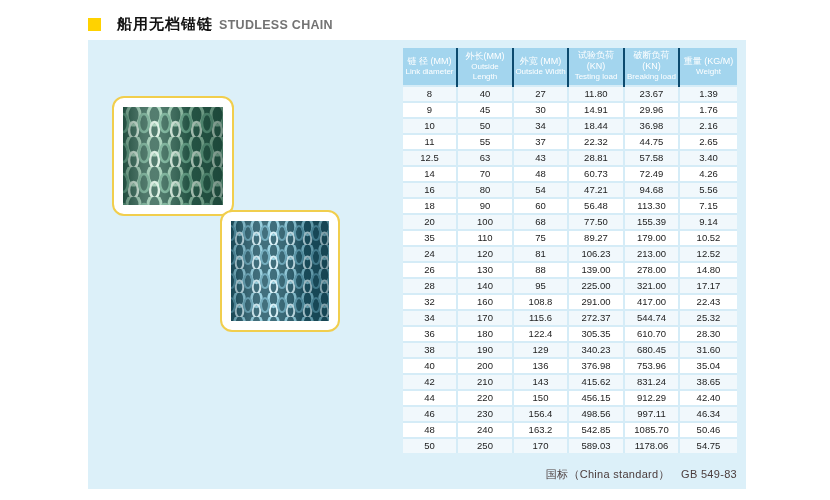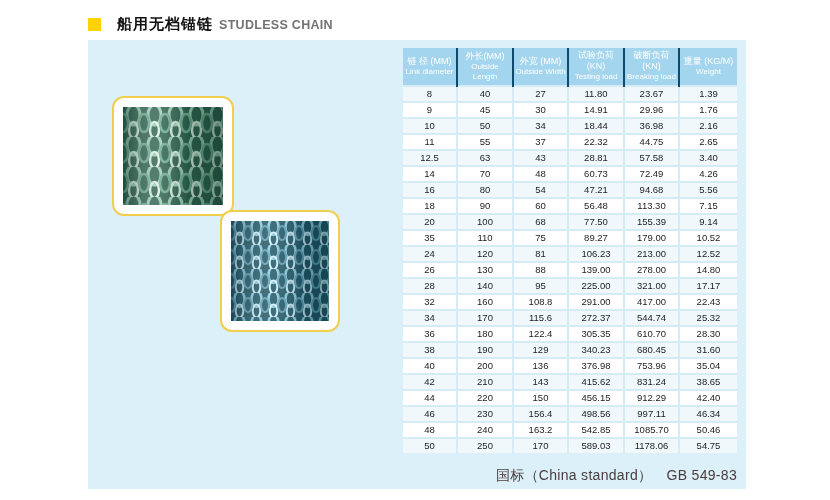--- a/index.html
+++ b/index.html
@@ -91,21 +91,21 @@
     padding:1px 0;
     border-top:2px solid var(--grid);
     border-left:2px solid var(--grid);
   }
   table.spec td:first-child{border-left:none;}
   table.spec tbody tr:nth-child(odd) td{background:var(--row-alt);}
   
   .footer{
     position:absolute;
     right:93px;top:467px;
-    font-size:14px;
+    font-size:11px;
     color:var(--footer-color);
     letter-spacing:0.3px;
     margin-left:12px;
   }
 </style>
 </head>
 <body>
 
 <div class="page">
 

